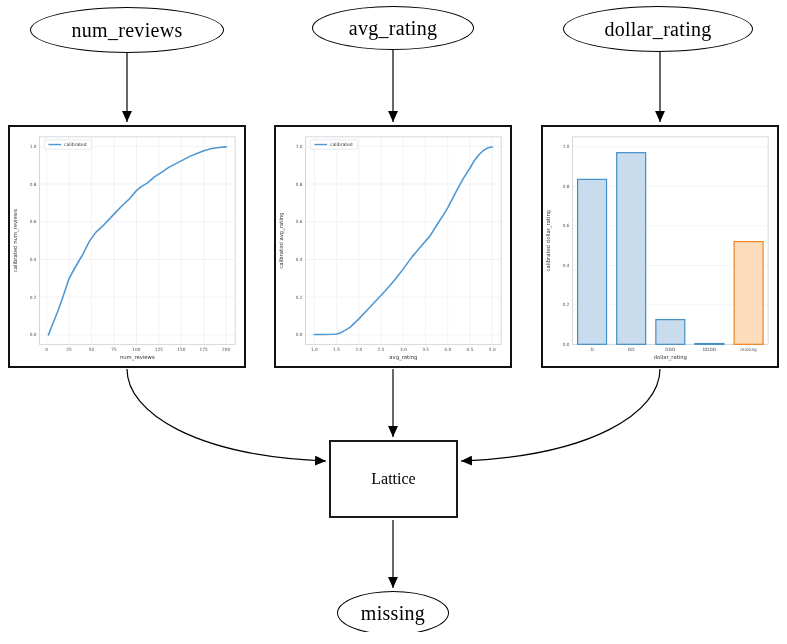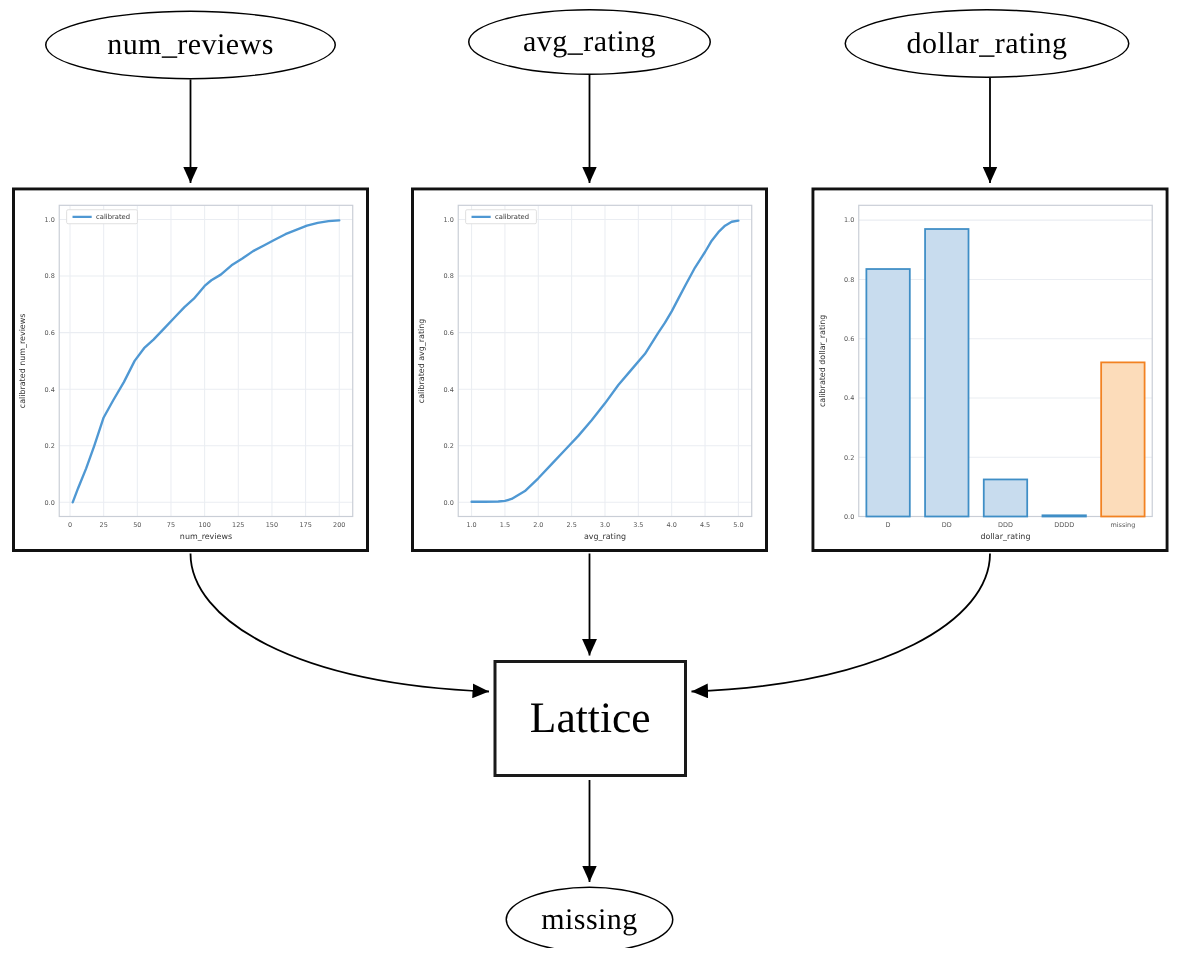--- a/index.html
+++ b/index.html
@@ -10,21 +10,21 @@
   #edges { position:absolute; left:0; top:0; width:787px; height:644px; pointer-events:none; }
   .node-ellipse {
     position:absolute; border:1.5px solid #000; border-radius:50%;
     display:flex; align-items:center; justify-content:center;
     font-size:20px; color:#000; background:#fff; box-sizing:border-box;
     letter-spacing:0.3px;
   }
   .node-box {
     position:absolute; border:2px solid #1a1a1a;
     display:flex; align-items:center; justify-content:center;
-    font-size:29px; color:#000; background:#fff; box-sizing:border-box;
+    font-size:16px; color:#000; background:#fff; box-sizing:border-box;
   }
   .plot {
     position:absolute; border:2px solid #111; background:#fff;
     box-sizing:border-box; width:238px; height:243px;
   }
   .plot svg { display:block; width:100%; height:100%; }
   #n-num    { left:30px;  top:7px;   width:194px; height:46px; }
   #n-avg    { left:312px; top:6px;   width:162px; height:44px; }
   #n-dollar { left:563px; top:6px;   width:190px; height:46px; }
   #n-output { left:337px; top:591px; width:112px; height:44px; }

